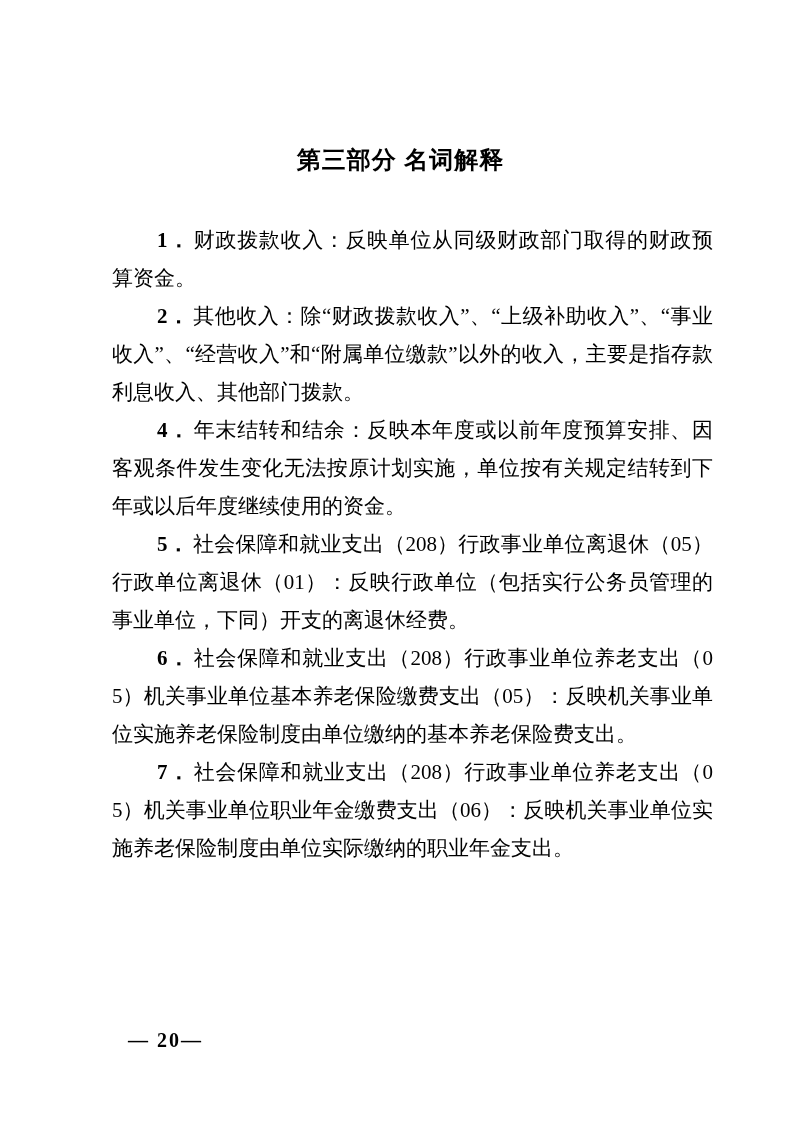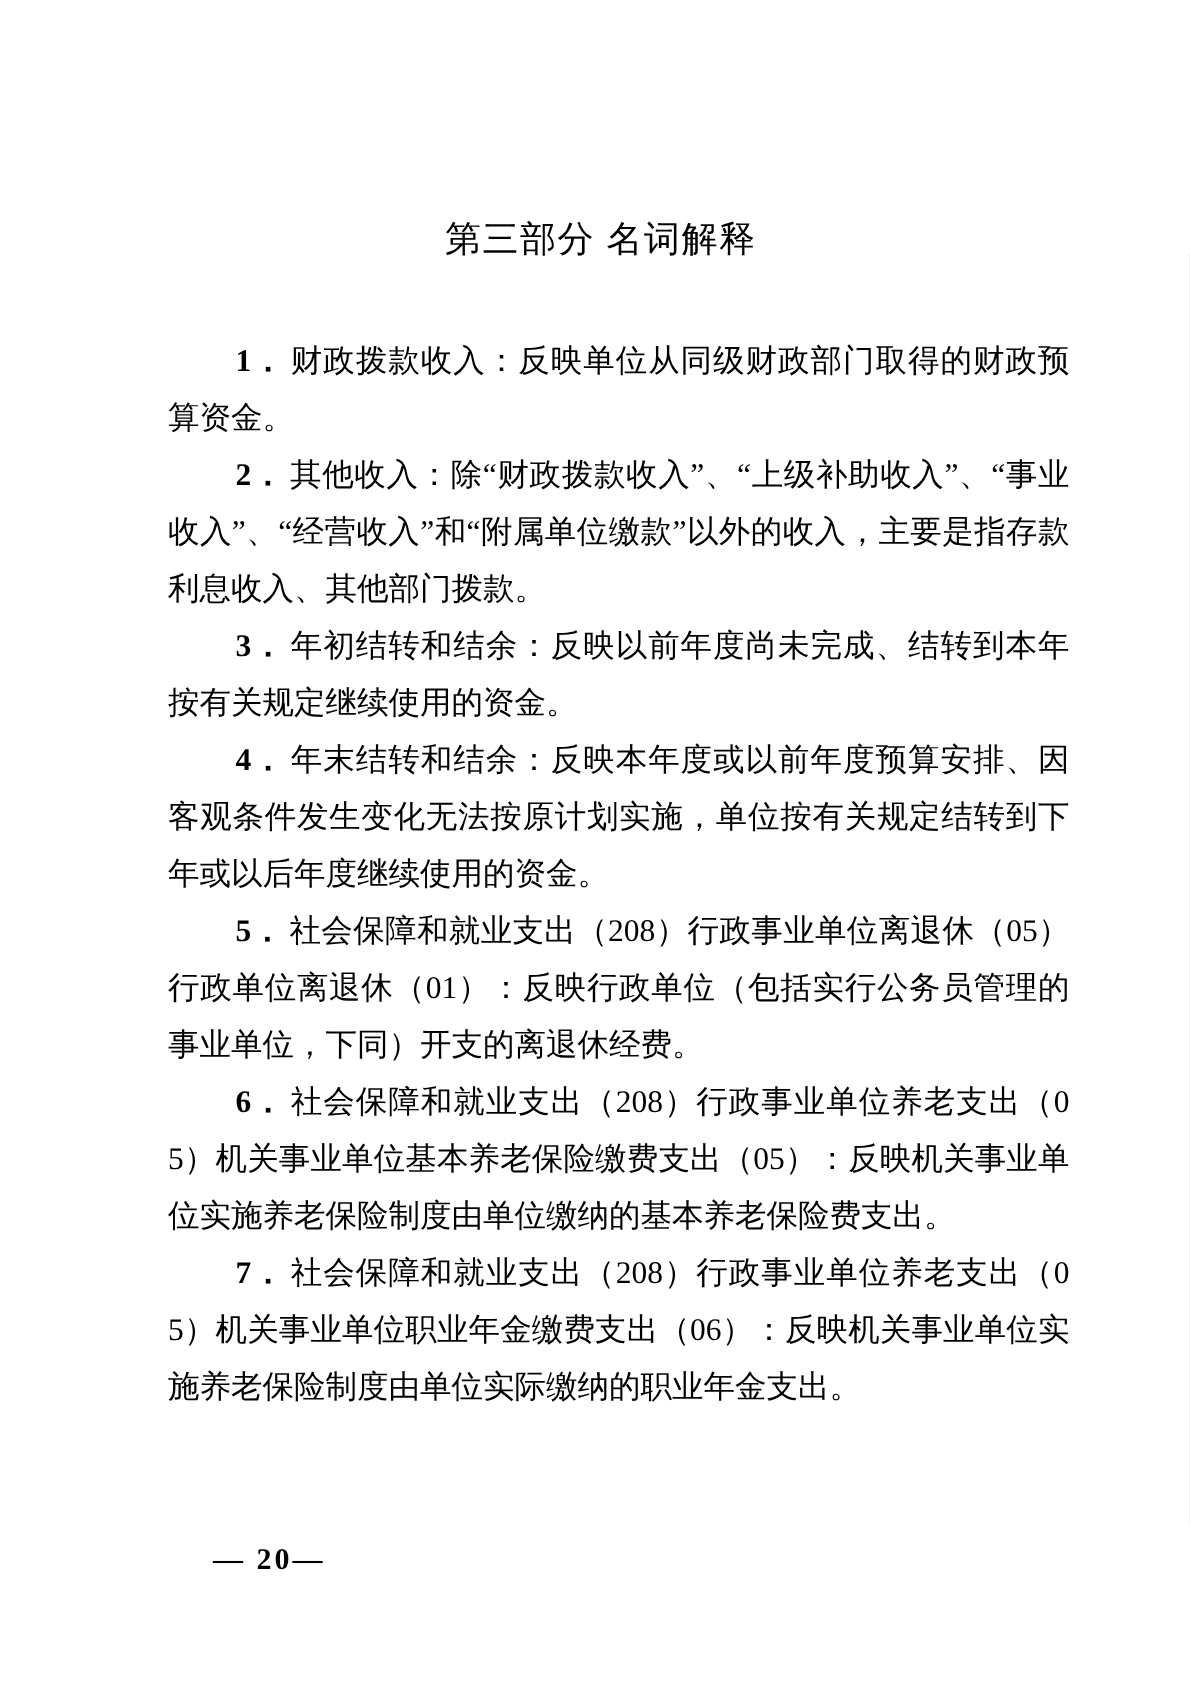--- a/index.html
+++ b/index.html
@@ -18,21 +18,21 @@
     overflow: hidden;
   }
   .doc-title {
     position: absolute;
     top: 144px;
     left: 100px;
     width: 601px;
     margin: 0;
     text-align: center;
     font-family: "Liberation Sans", sans-serif;
-    font-weight: normal;
+    font-weight: bold;
     font-size: 24px;
     line-height: 32px;
     letter-spacing: 1px;
     color: #000000;
   }
   .content {
     position: absolute;
     top: 221px;
     left: 112px;
     width: 601px;
@@ -46,21 +46,21 @@
     text-indent: 45px;
     color: #000000;
     word-break: break-all;
   }
   .content p .num {
     font-weight: bold;
     padding-right: 4px;
   }
   .page-number {
     position: absolute;
-    left: 142px;
+    left: 128px;
     top: 1029px;
     font-size: 20px;
     font-weight: bold;
     font-family: "Liberation Serif", serif;
     letter-spacing: 2px;
     color: #000000;
   }
 </style>
 </head>
 <body>
@@ -68,21 +68,20 @@
 <div class="page">
 
   <h1 class="doc-title">第三部分 名词解释</h1>
 
   <div class="content">
 
     <p><span class="num">1．</span><span>财政拨款收入：反映单位从同级财政部门取得的财政预算资金。</span></p>
 
     <p><span class="num">2．</span><span>其他收入：除“财政拨款收入”、“上级补助收入”、“事业收入”、“经营收入”和“附属单位缴款”以外的收入，主要是指存款利息收入、其他部门拨款。</span></p>
 
-    <p><span class="num">3．</span><span>年初结转和结余：反映以前年度尚未完成、结转到本年按有关规定继续使用的资金。</span></p>
 
     <p><span class="num">4．</span><span>年末结转和结余：反映本年度或以前年度预算安排、因客观条件发生变化无法按原计划实施，单位按有关规定结转到下年或以后年度继续使用的资金。</span></p>
 
     <p><span class="num">5．</span><span>社会保障和就业支出（208）行政事业单位离退休（05）行政单位离退休（01）：反映行政单位（包括实行公务员管理的事业单位，下同）开支的离退休经费。</span></p>
 
     <p><span class="num">6．</span><span>社会保障和就业支出（208）行政事业单位养老支出（05）机关事业单位基本养老保险缴费支出（05）：反映机关事业单位实施养老保险制度由单位缴纳的基本养老保险费支出。</span></p>
 
     <p><span class="num">7．</span><span>社会保障和就业支出（208）行政事业单位养老支出（05）机关事业单位职业年金缴费支出（06）：反映机关事业单位实施养老保险制度由单位实际缴纳的职业年金支出。</span></p>
 
   </div>

